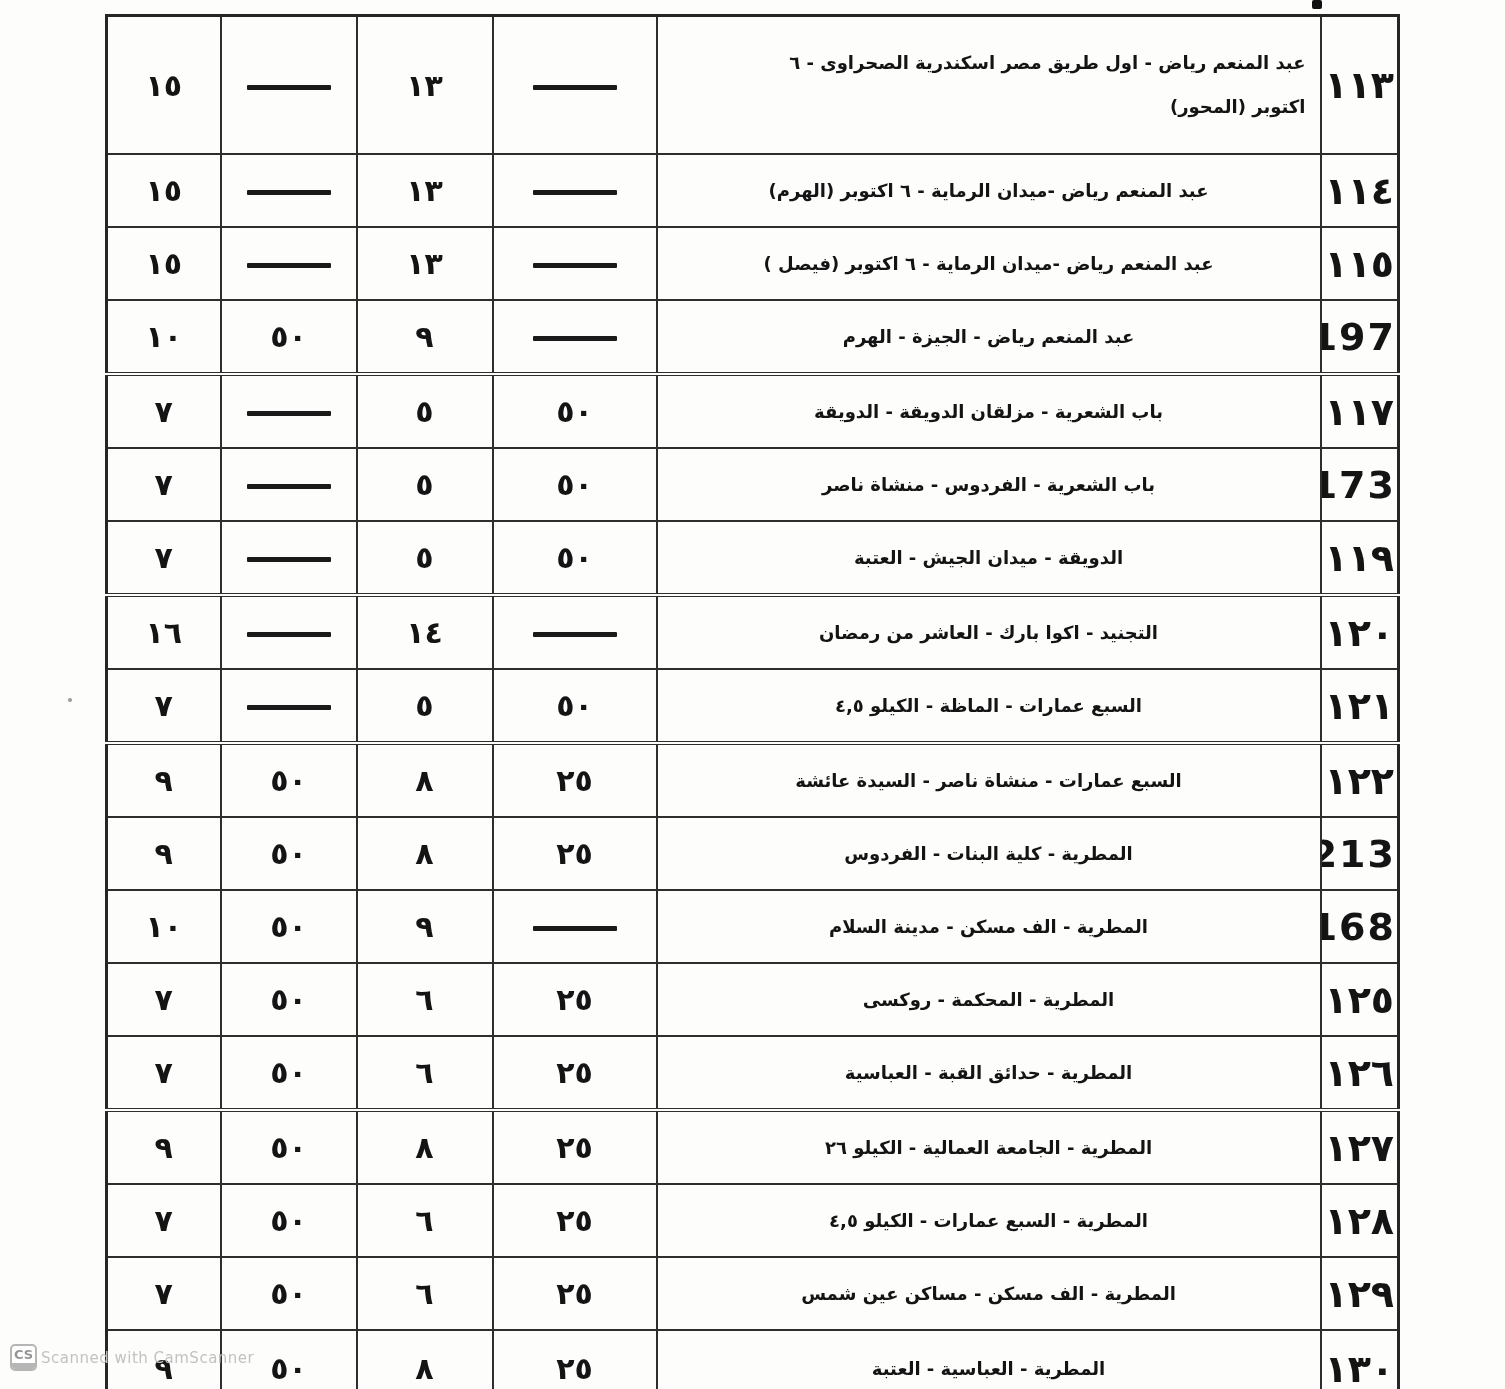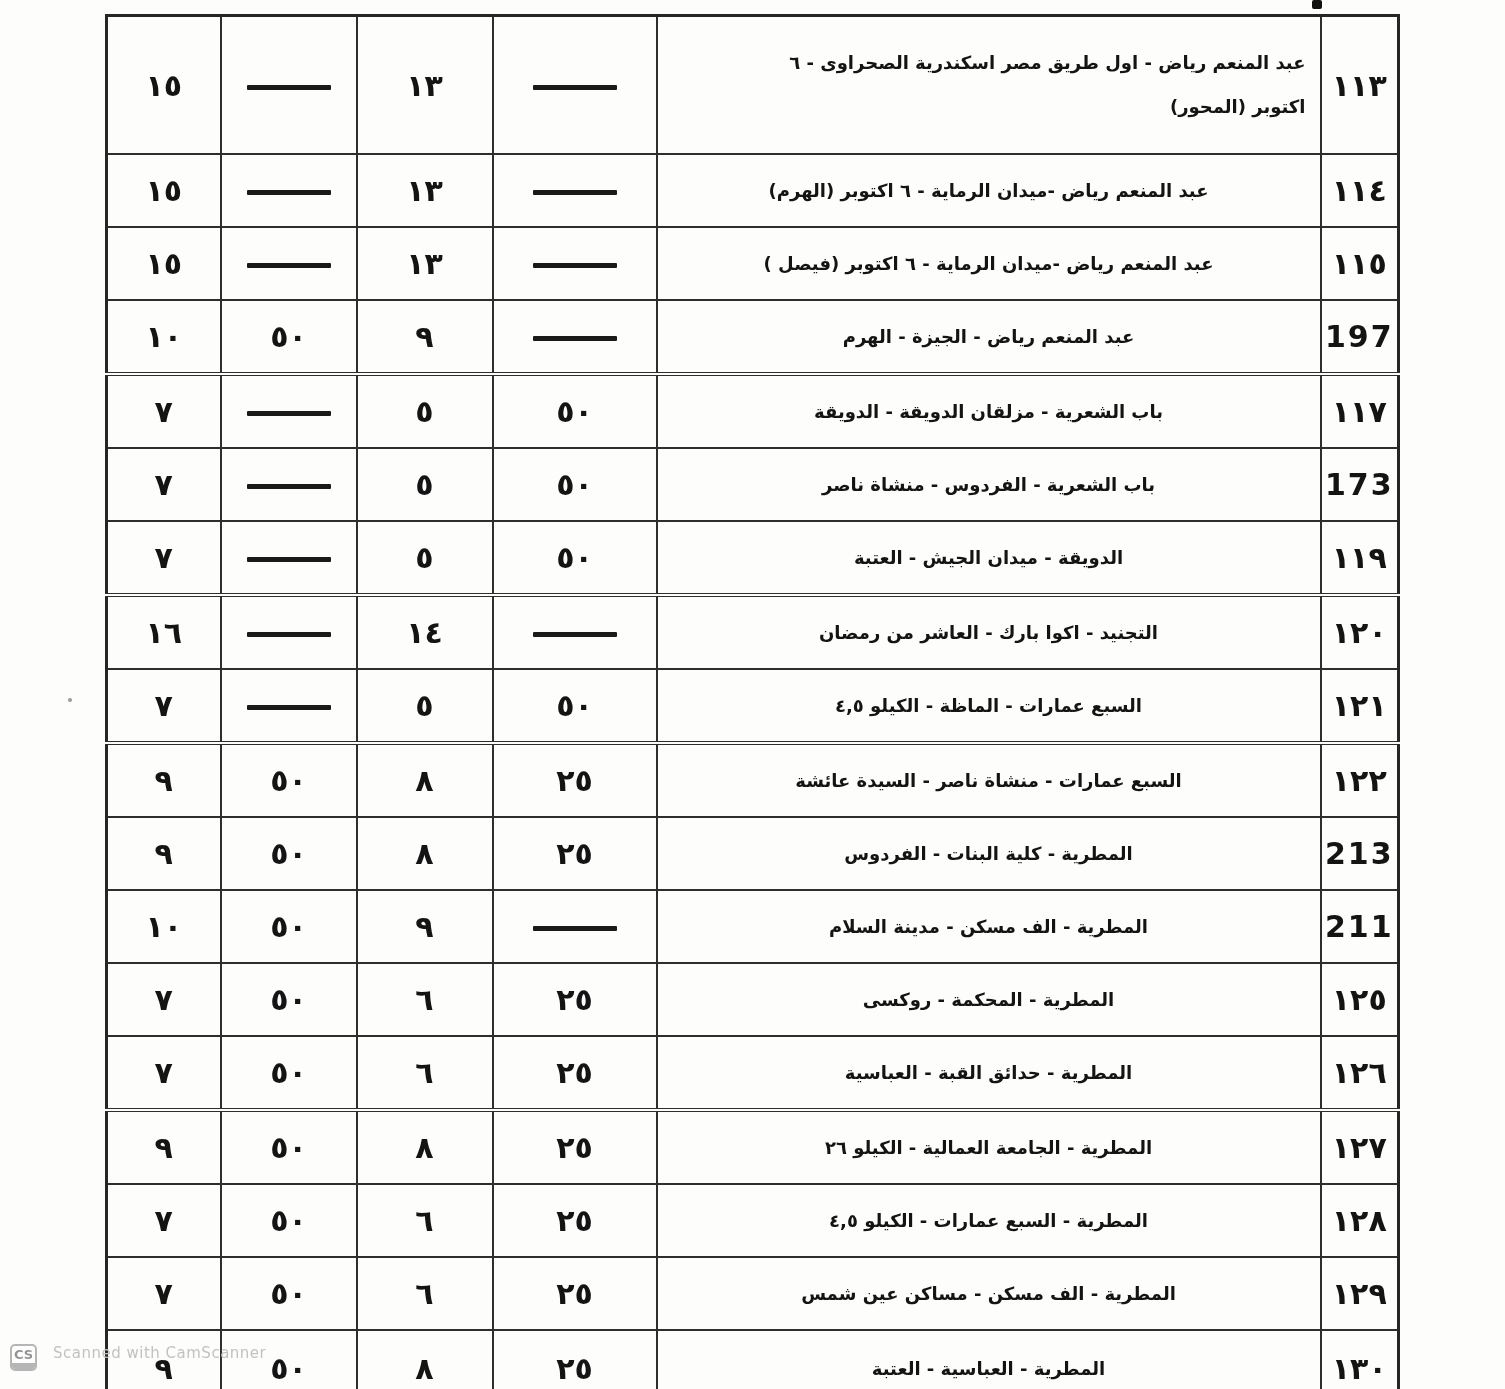--- a/index.html
+++ b/index.html
@@ -48,21 +48,21 @@
     height: 69px;
     vertical-align: middle;
     text-align: center;
     overflow: hidden;
   }
   tr.tall td { height: 134px; }
   tr.last td { height: 73px; }
   tr.dbl td { border-top: 4px double #2e2e2e; }
 
   td.no {
-    font-size: 30px;
+    font-size: 38px;
     font-weight: bold;
     letter-spacing: 2px;
   }
   td.route {
     font-size: 18px;
     font-weight: bold;
     line-height: 44px;
     padding: 0 14px;
     white-space: pre-line;
   }
@@ -81,21 +81,22 @@
     background: #1a1a1a;
     vertical-align: middle;
     border-radius: 1px;
   }
   
   .footer {
     position: absolute;
     left: 10px;
     top: 1344px;
     display: flex;
-    gap: 16px;
+    align-items: center;
+    gap: 4px;
   }
   .cs-badge {
     width: 27px;
     height: 27px;
     border: 2px solid #b6b6b6;
     border-radius: 5px;
     position: relative;
     background: #ffffff;
     box-sizing: border-box;
   }
@@ -222,21 +223,21 @@
       </tr>
       <tr>
         <td class="no">213</td>
         <td class="route">المطرية - كلية البنات - الفردوس</td>
         <td class="v">٢٥</td>
         <td class="v">٨</td>
         <td class="v">٥٠</td>
         <td class="v">٩</td>
       </tr>
       <tr>
-        <td class="no">211</td>
+        <td class="no">168</td>
         <td class="route">المطرية - الف مسكن - مدينة السلام</td>
         <td class="v dash-cell"></td>
         <td class="v">٩</td>
         <td class="v">٥٠</td>
         <td class="v">١٠</td>
       </tr>
       <tr>
         <td class="no">١٢٥</td>
         <td class="route">المطرية - المحكمة - روكسى</td>
         <td class="v">٢٥</td>

